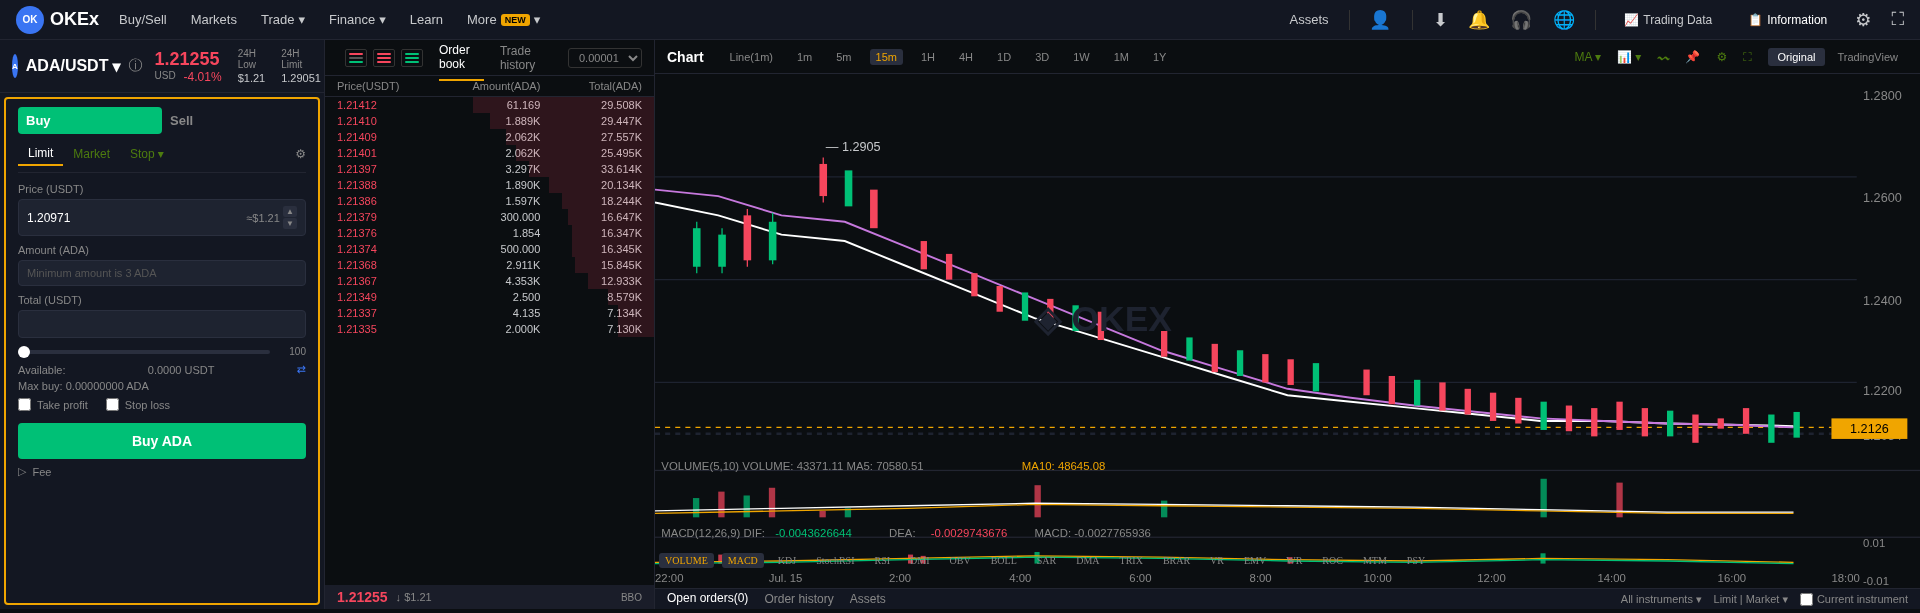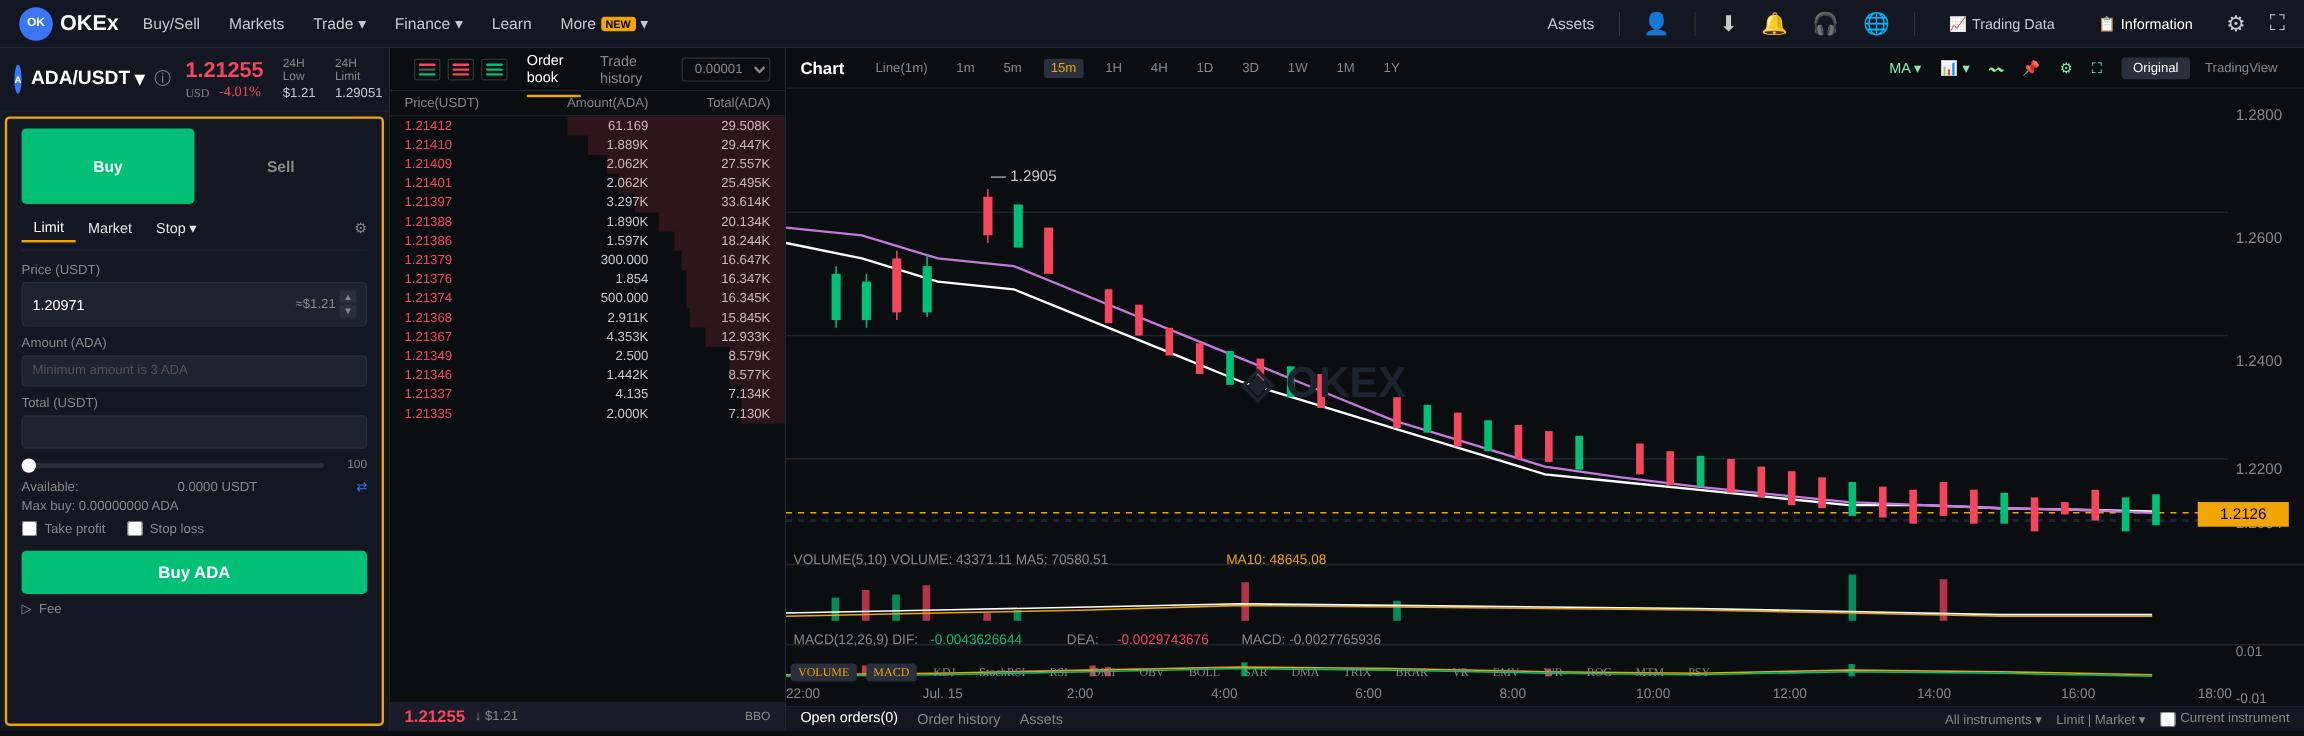--- a/index.html
+++ b/index.html
@@ -145,41 +145,40 @@
       margin: 4px;
       border-radius: 4px;
     }
     .order-tabs {
       display: flex;
       gap: 0;
       margin-bottom: 8px;
     }
     .order-tab {
       flex: 1;
-      text-align: center;
-      padding: 24px 8px;
+      padding: 6px 8px;
       cursor: pointer;
       border-radius: 4px;
       font-size: 13px;
       font-weight: bold;
     }
     .order-tab.buy { background: #00c076; color: #fff; }
     .order-tab.sell { background: transparent; color: #888; }
 
     .form-type-tabs {
       display: flex;
       align-items: center;
       margin-bottom: 10px;
       border-bottom: 1px solid #222531;
       padding-bottom: 6px;
     }
     .type-tab {
       padding: 4px 10px;
       cursor: pointer;
-      color: #e5e5e5;
+      color: #4d7c0f;
       font-size: 12px;
     }
     .type-tab.active {
       color: #fff;
       border-bottom: 2px solid #f0a500;
     }
     .type-tab.stop {
       display: flex; align-items: center; gap: 3px;
     }
     .settings-icon { margin-left: auto; cursor: pointer; color: #888; }
@@ -446,21 +445,21 @@
       color: #f0a500;
     }
     .chart-tools {
       display: flex;
       align-items: center;
       gap: 8px;
       margin-left: auto;
     }
     .chart-tool-btn {
       cursor: pointer;
-      color: #86efac;
+      color: #4d7c0f;
       font-size: 12px;
       padding: 2px 4px;
       border-radius: 3px;
       display: flex; align-items: center; gap: 2px;
     }
     .view-toggle {
       display: flex;
       align-items: center;
       gap: 2px;
     }
@@ -577,21 +576,21 @@
   <div class="left-panel">
 
     <div class="symbol-bar">
       <div class="symbol-icon">A</div>
       <span class="symbol-name">
         <span>ADA/USDT</span> ▾
       </span>
       <span class="symbol-info-icon">ⓘ</span>
       <div style="margin-left:4px;">
         <div class="symbol-price">1.21255</div>
-        <div style="display:flex;gap:8px;align-items:flex-end;font-family:Liberation Serif, serif;">
+        <div style="display:flex;gap:8px;align-items:flex-start;">
           <span style="color:#888;font-size:10px;">USD</span>
           <span class="symbol-change">-4.01%</span>
         </div>
       </div>
       <div class="symbol-stats">
         <div class="stat-item">
           <span class="stat-label">24H Low</span>
           <span class="stat-value">$1.21</span>
         </div>
         <div class="stat-item">
@@ -789,26 +788,20 @@
         <div class="ob-row sell-row">
         <span class="price">1.21367</span>
         <span class="amount">4.353K</span>
         <span class="total">12.933K</span>
         <div class="bar" style="width:20%;"></div>
       </div>
         <div class="ob-row sell-row">
         <span class="price">1.21349</span>
         <span class="amount">2.500</span>
         <span class="total">8.579K</span>
-        <div class="bar" style="width:14%;"></div>
-      </div>
-        <div class="ob-row sell-row">
-        <span class="price">1.21346</span>
-        <span class="amount">1.442K</span>
-        <span class="total">8.577K</span>
         <div class="bar" style="width:14%;"></div>
       </div>
         <div class="ob-row sell-row">
         <span class="price">1.21337</span>
         <span class="amount">4.135</span>
         <span class="total">7.134K</span>
         <div class="bar" style="width:11%;"></div>
       </div>
         <div class="ob-row sell-row">
         <span class="price">1.21335</span>

